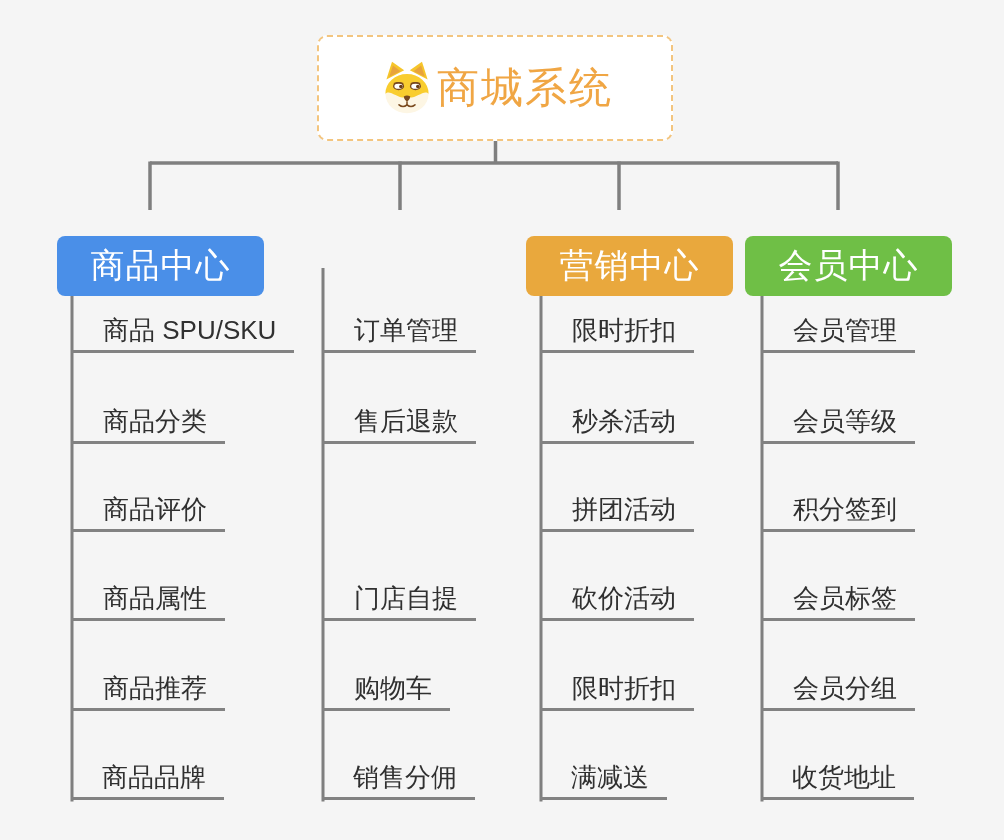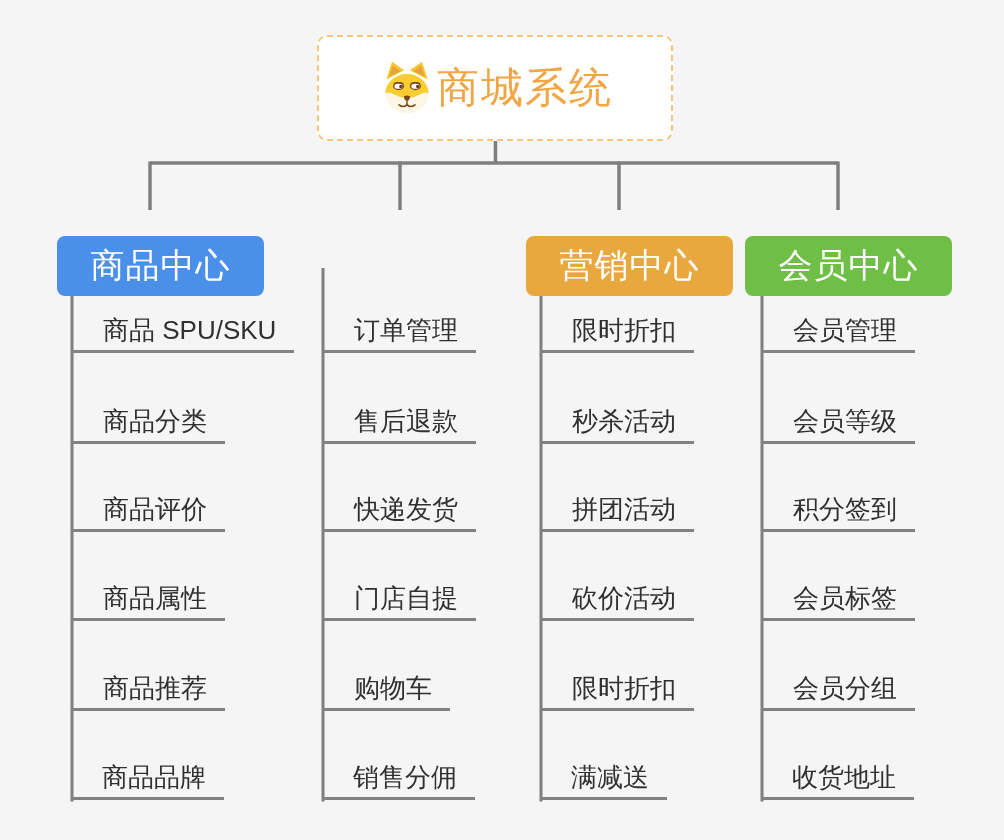--- a/index.html
+++ b/index.html
@@ -144,21 +144,20 @@
 
   <div class="child col0 row0">商品 SPU/SKU</div>
   <div class="child col0 row1">商品分类</div>
   <div class="child col0 row2">商品评价</div>
   <div class="child col0 row3">商品属性</div>
   <div class="child col0 row4">商品推荐</div>
   <div class="child col0 row5">商品品牌</div>
 
   <div class="child col1 row0">订单管理</div>
   <div class="child col1 row1">售后退款</div>
-  <div class="child col1 row2">快递发货</div>
   <div class="child col1 row3">门店自提</div>
   <div class="child col1 row4">购物车</div>
   <div class="child col1 row5">销售分佣</div>
 
   <div class="child col2 row0">限时折扣</div>
   <div class="child col2 row1">秒杀活动</div>
   <div class="child col2 row2">拼团活动</div>
   <div class="child col2 row3">砍价活动</div>
   <div class="child col2 row4">限时折扣</div>
   <div class="child col2 row5">满减送</div>

